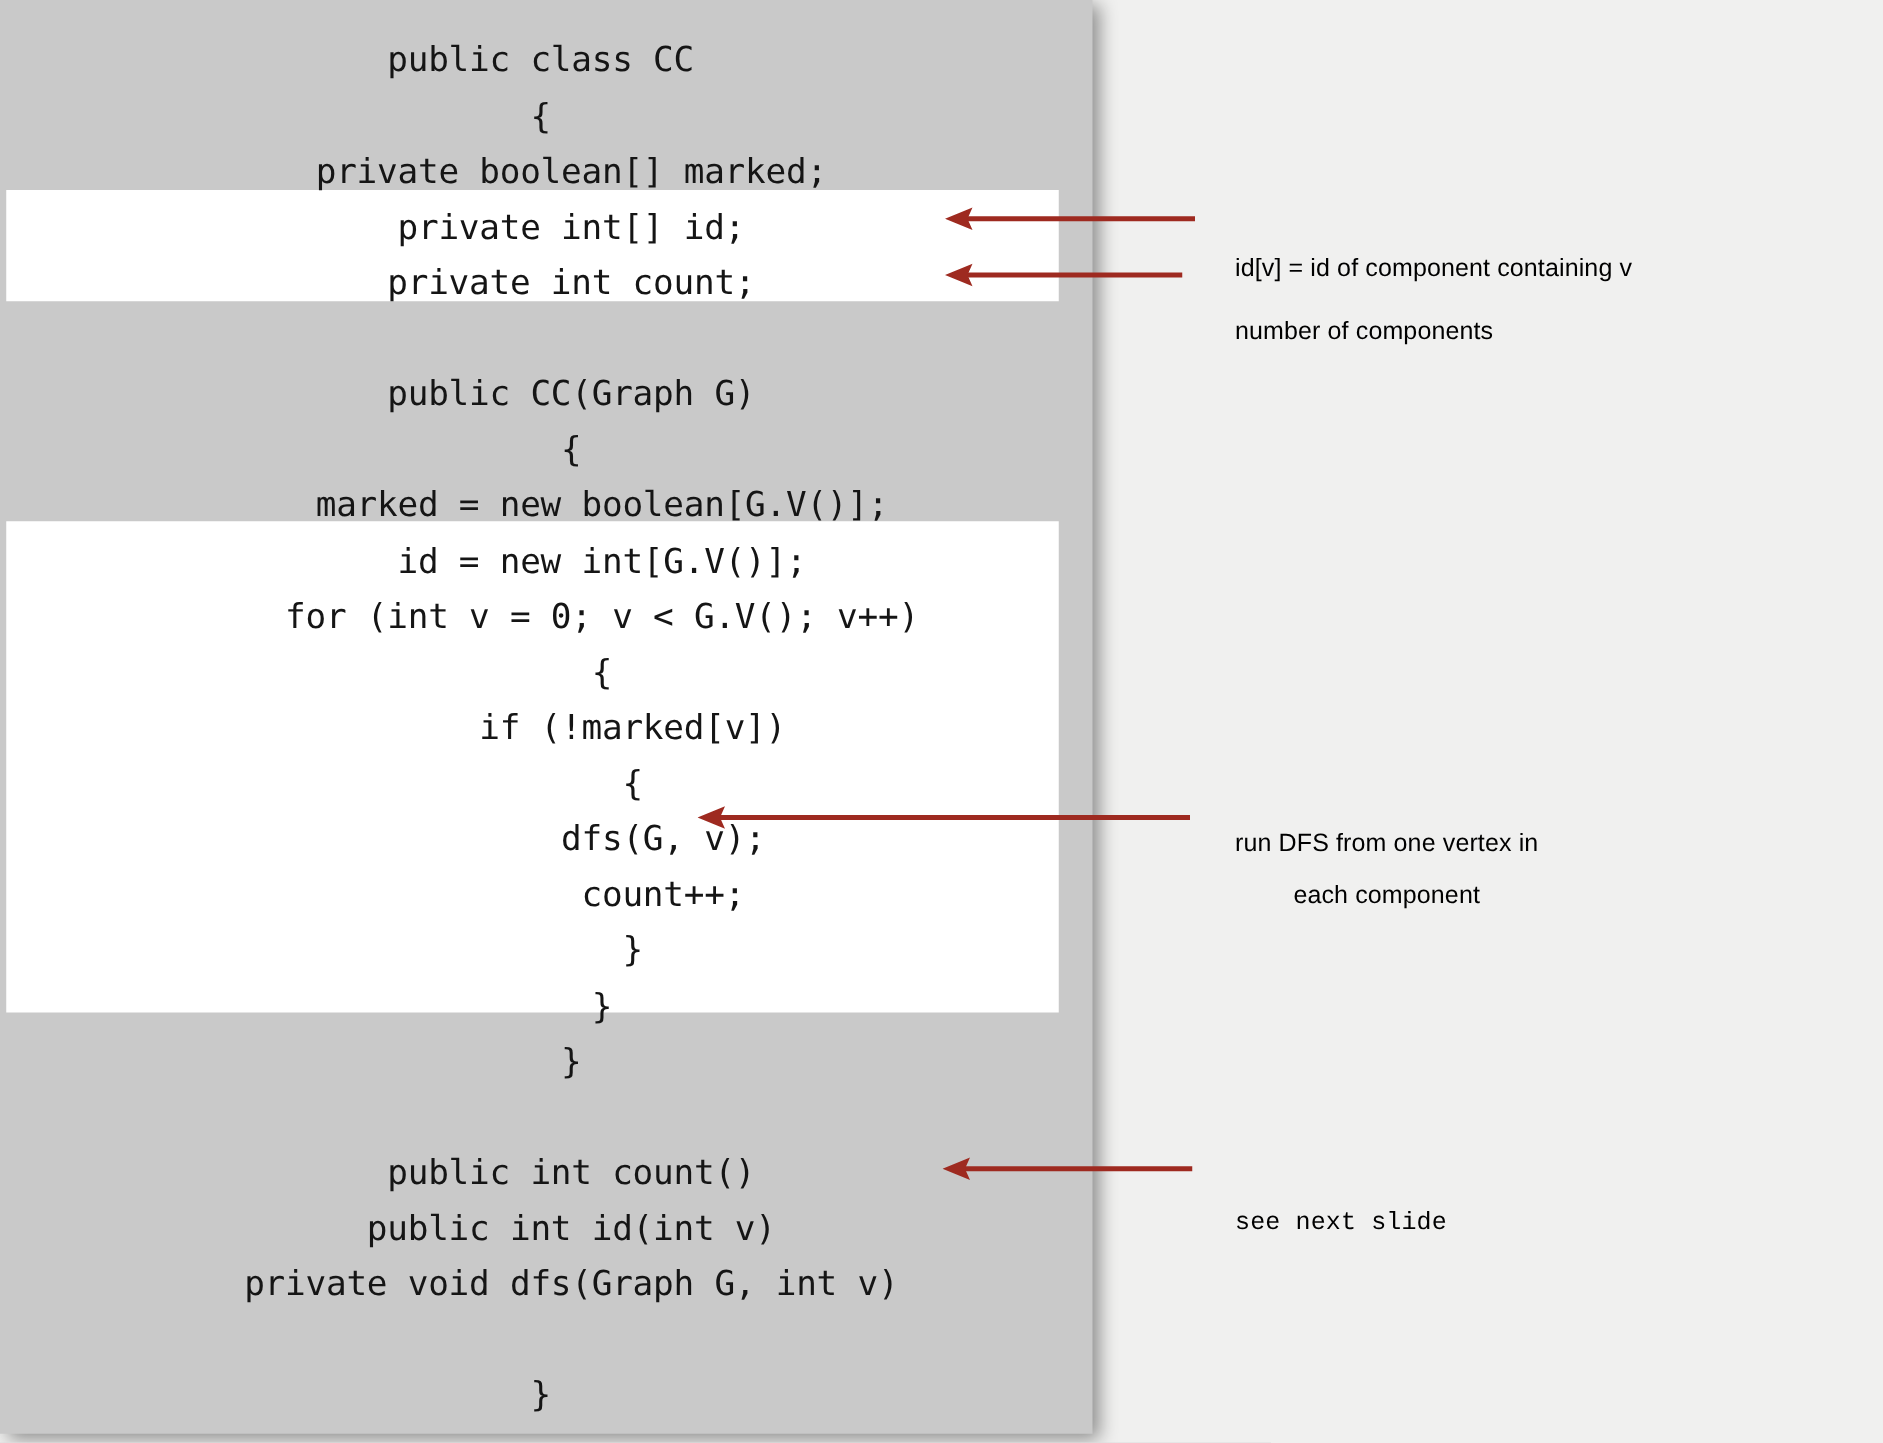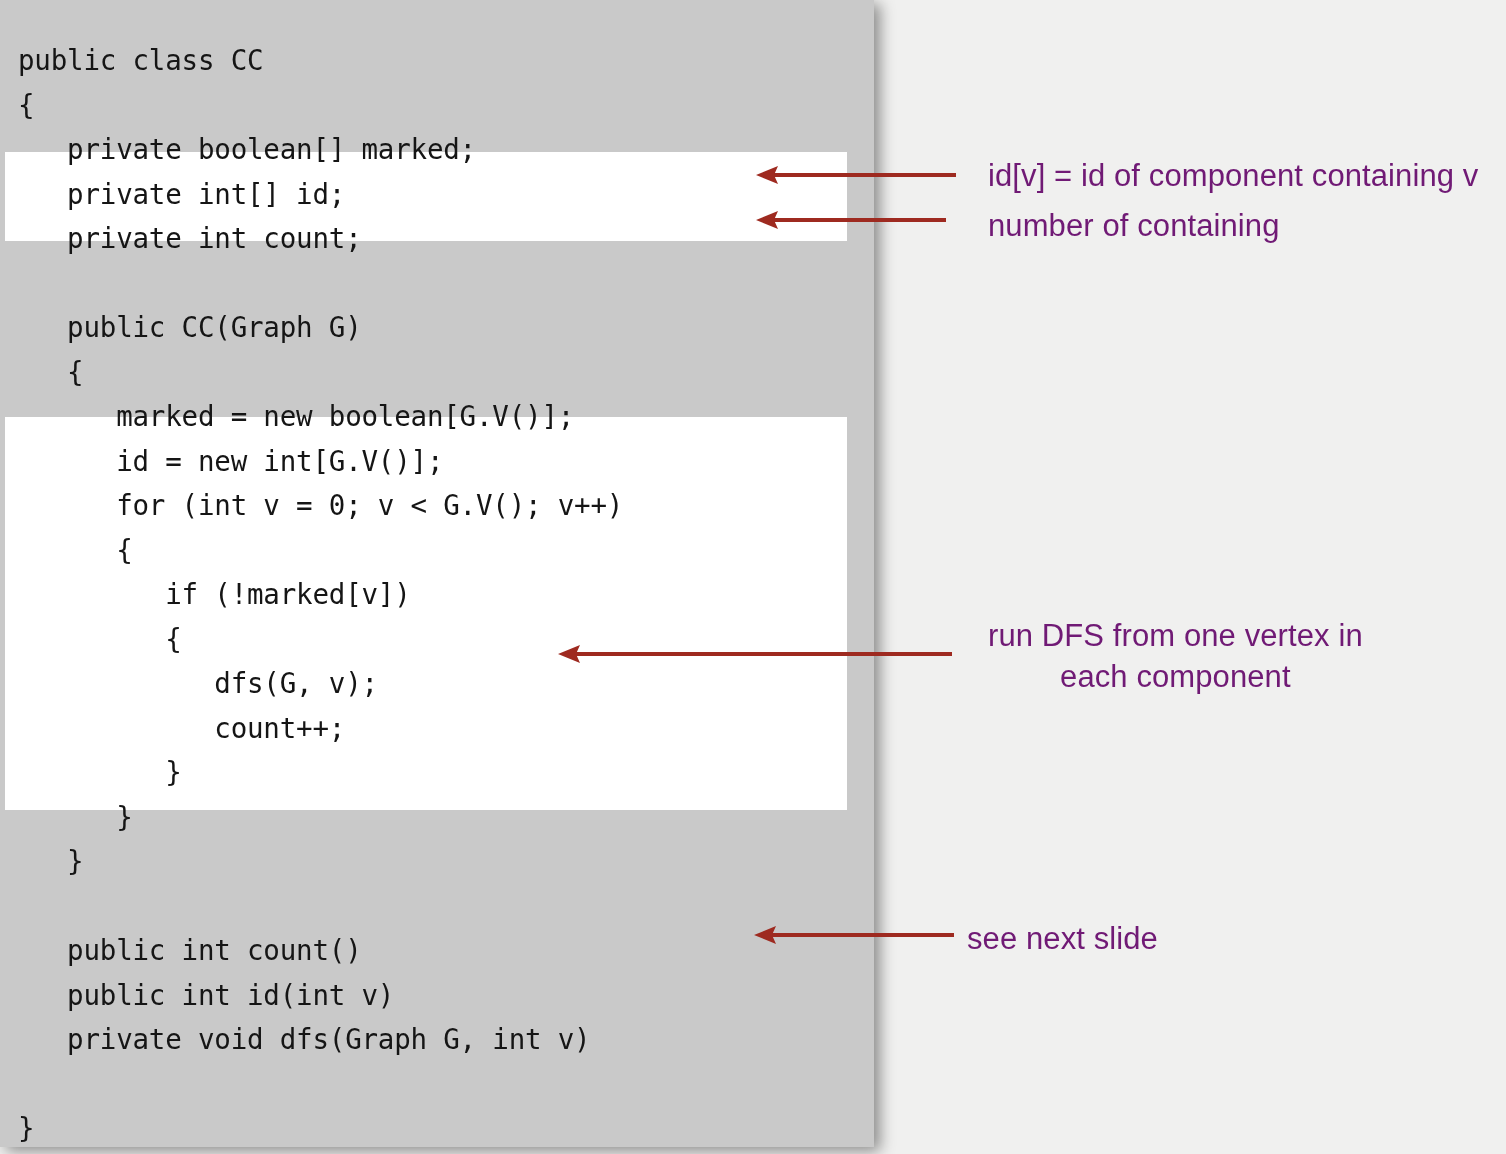--- a/index.html
+++ b/index.html
@@ -48,44 +48,46 @@
 
   
   #code-text {
     position: absolute;
     left: 0;
     top: 0;
     width: 874px;
     z-index: 3;
     padding: 26px 15px 0 6px;
     box-sizing: border-box;
-    margin: 12px;
+    margin: 0;
     font-family: "DejaVu Sans Mono", "Liberation Mono", monospace;
     font-size: 27.5px;
     line-height: 44.5px;
     color: #151515;
     white-space: pre;
     letter-spacing: -0.2px;
+    text-align: center;
   }
 
   
   .annotation {
     position: absolute;
     z-index: 5;
-    color: #701a75;
+    color: #000000;
     font-family: "Liberation Sans", sans-serif;
-    font-size: 31px;
+    font-size: 20px;
     line-height: 41px;
     white-space: pre-line;
     letter-spacing: 0.1px;
+    margin-top: 40px;
   }
   #annot-id      { left: 988px; top: 155px; }
   #annot-count   { left: 988px; top: 205px; }
   #annot-dfs     { left: 988px; top: 615px; text-align: center; }
-  #annot-next    { left: 967px; top: 918px; }
+  #annot-next    { left: 988px; top: 918px; font-family: Liberation Mono, monospace; }
 
   
   .arrow {
     position: absolute;
     z-index: 6;
     height: 22px;
     overflow: visible;
   }
   #arrow-id     { left: 756px; top: 164px; width: 200px; }
   #arrow-count  { left: 756px; top: 209px; width: 190px; }
@@ -148,16 +150,16 @@
 </div>
 
 <div class="arrow" id="arrow-next">
   <svg width="200" height="22" viewBox="0 0 200 22">
     <line x1="16" y1="11" x2="200" y2="11" stroke="#9e2a20" stroke-width="4"></line>
     <polygon points="0,11 22,2 18,11 22,20" fill="#9e2a20"></polygon>
   </svg>
 </div>
 
 <div class="annotation" id="annot-id">id[v] = id of component containing v</div>
-<div class="annotation" id="annot-count">number of containing</div>
+<div class="annotation" id="annot-count">number of components</div>
 <div class="annotation" id="annot-dfs">run DFS from one vertex in
 each component</div>
 <div class="annotation" id="annot-next">see next slide</div>
 
 </body></html>

